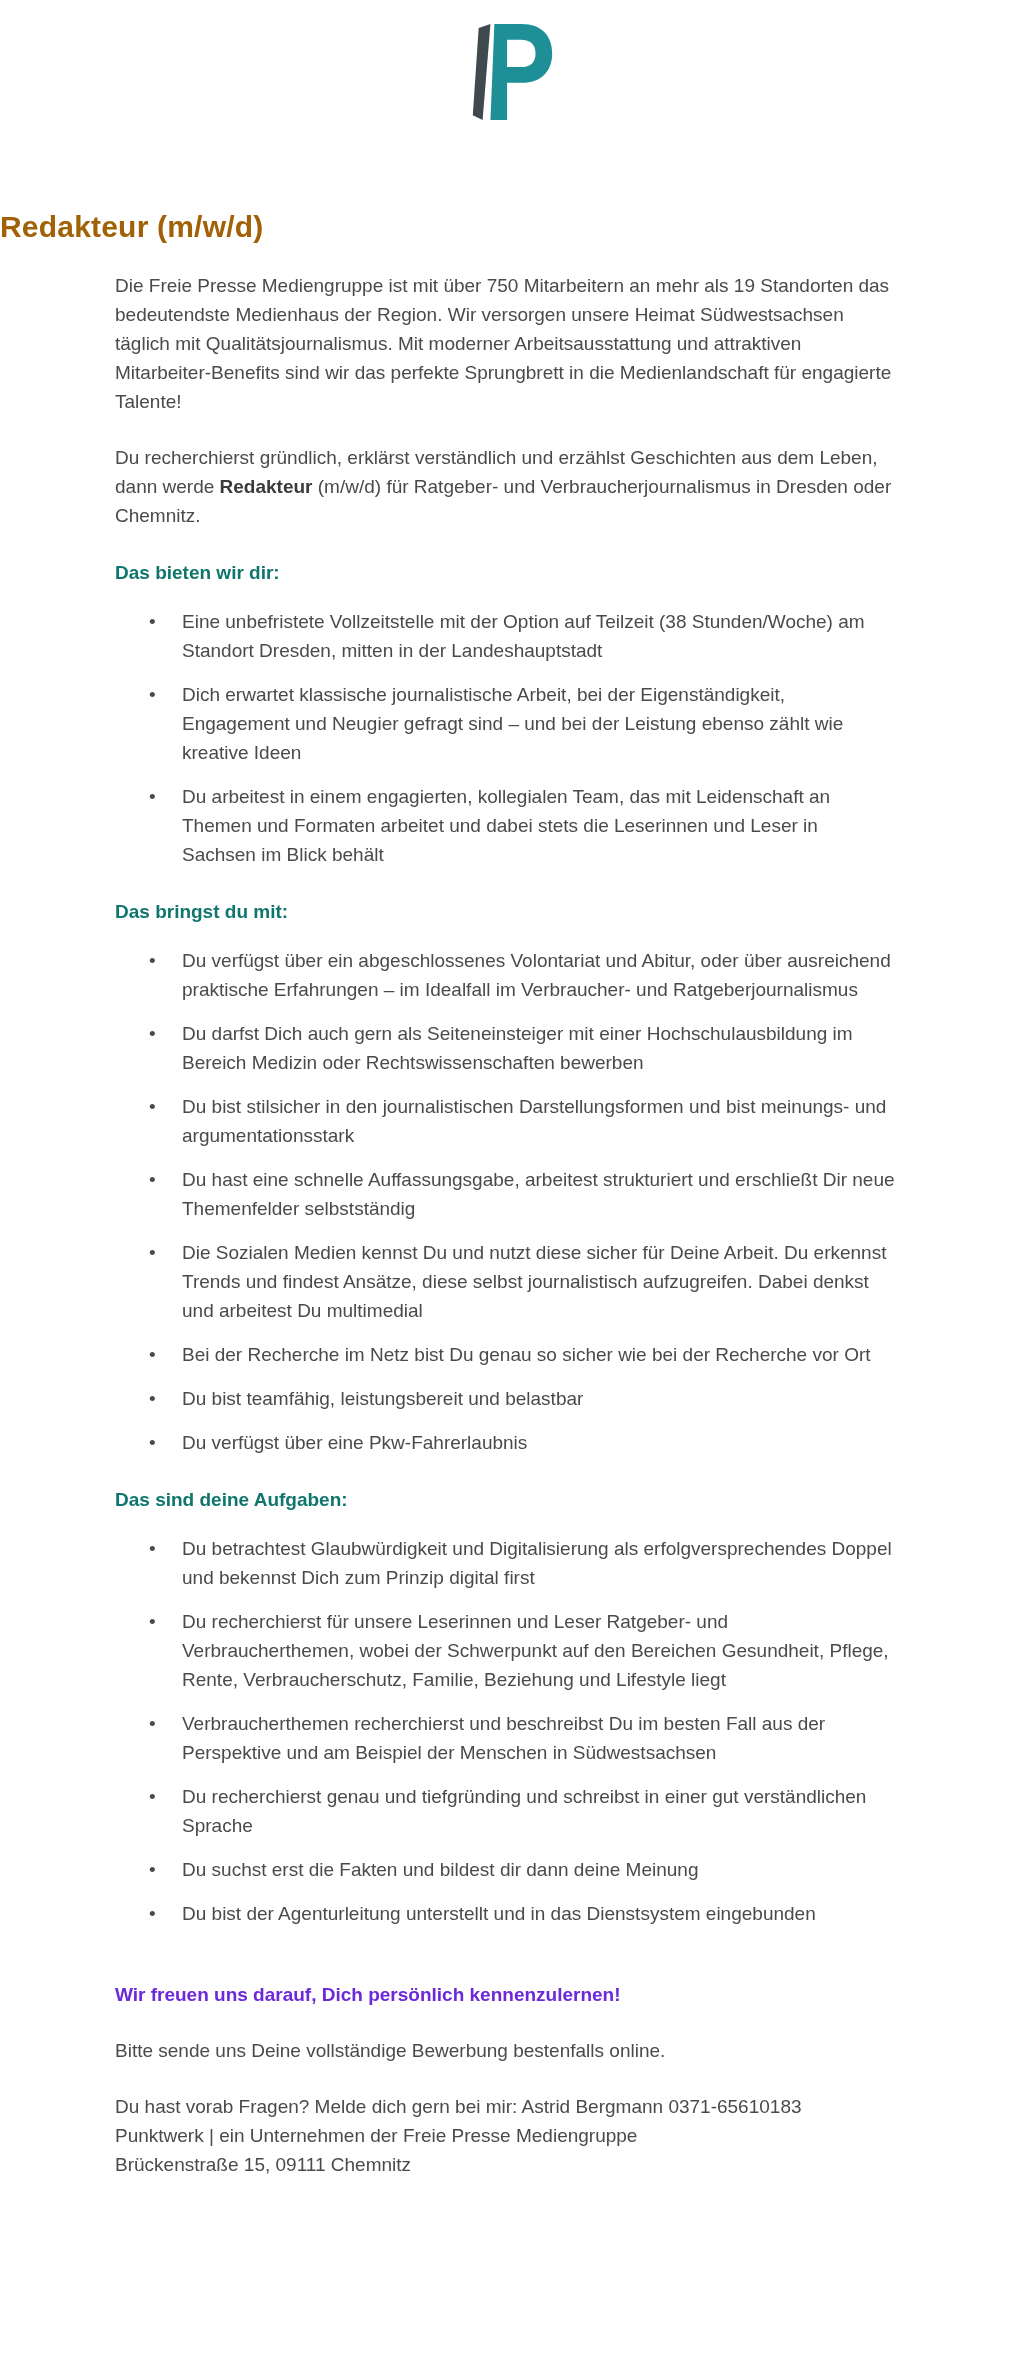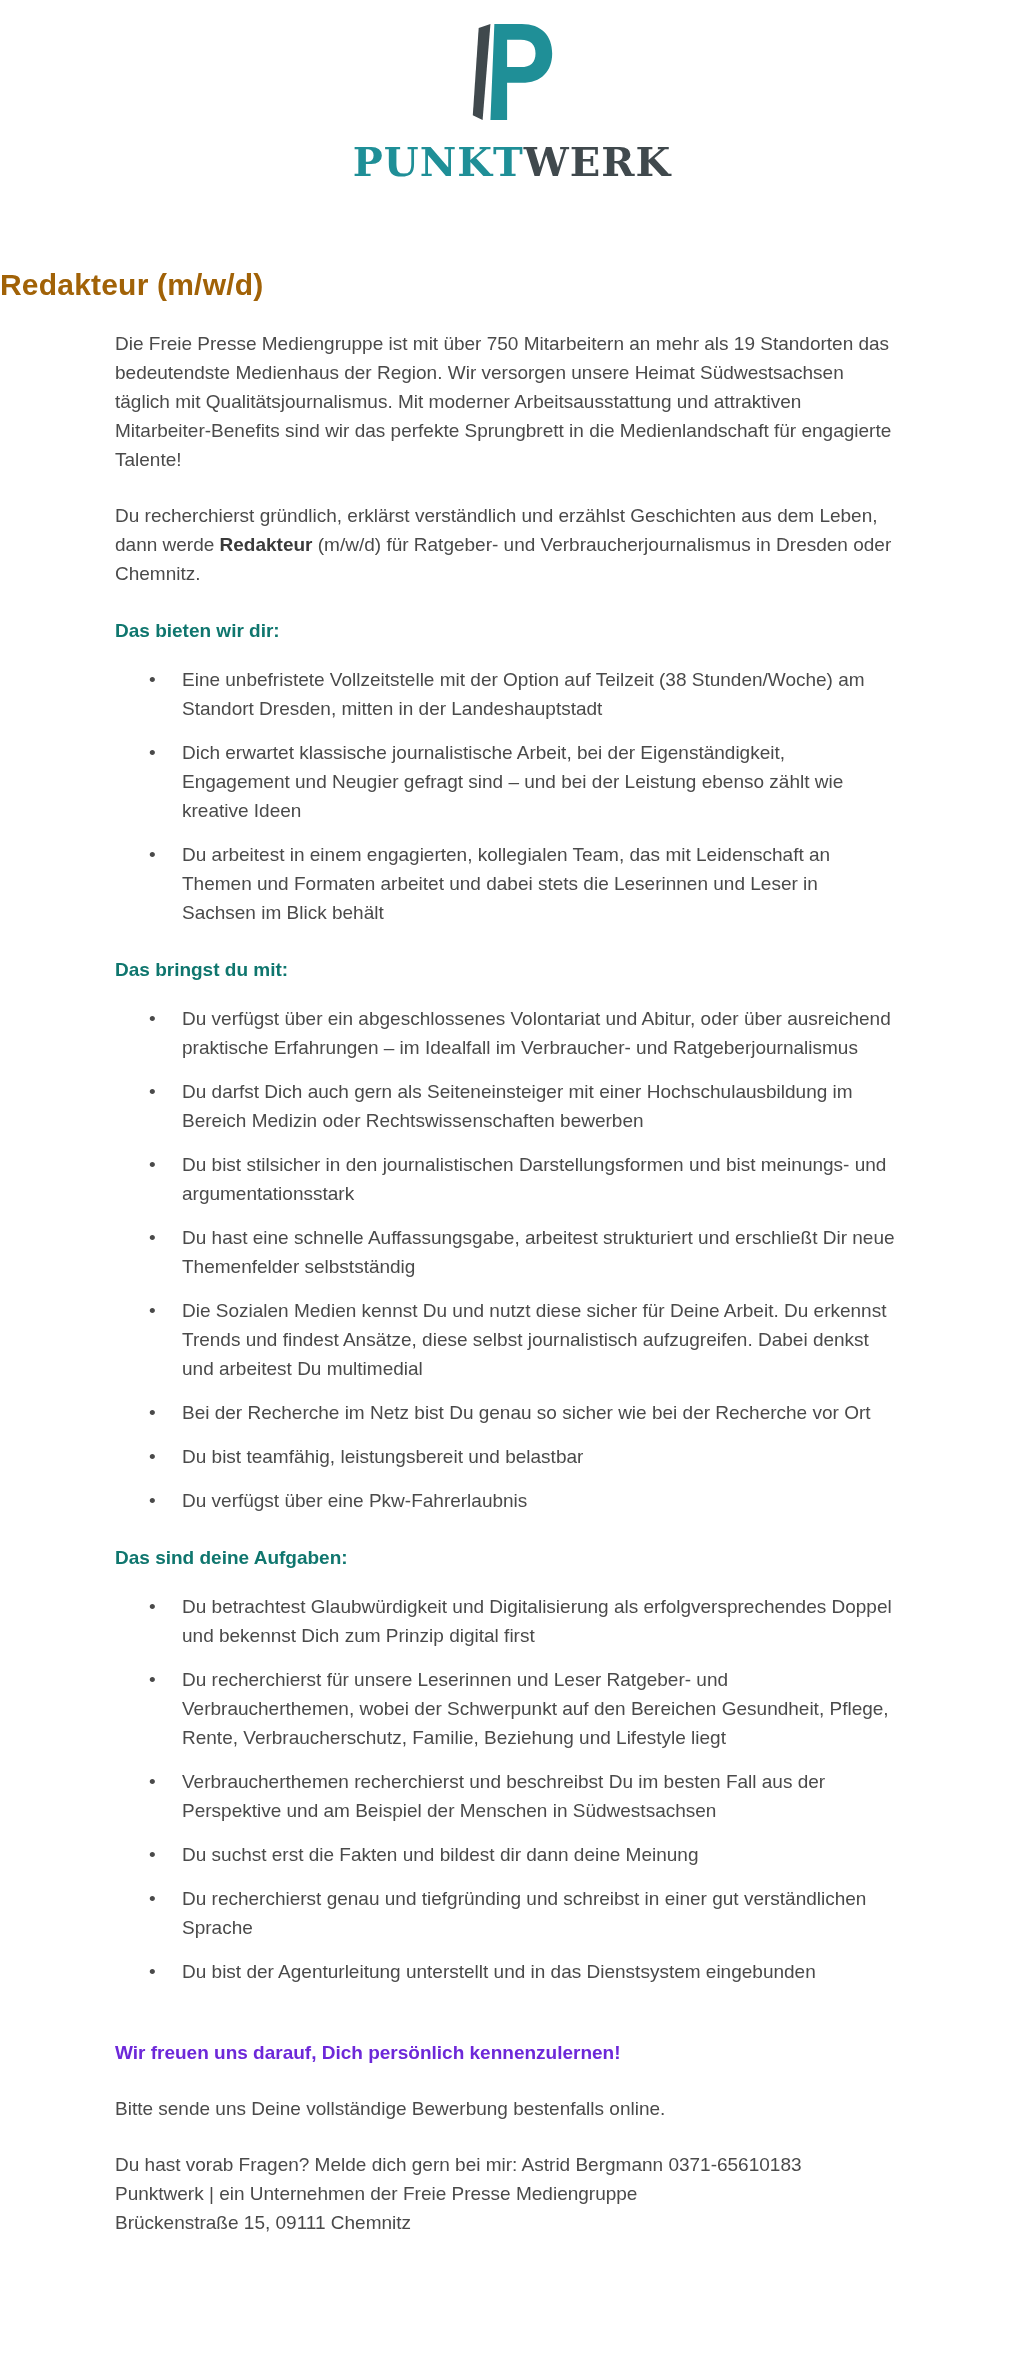--- a/index.html
+++ b/index.html
@@ -83,23 +83,20 @@
 <div class="page">
 
   <div class="logo-wrap">
     <div class="logo-mark">
       <svg viewBox="0 0 86 100" xmlns="http://www.w3.org/2000/svg" aria-hidden="true">
         <polygon points="9,4 21,0 13,98 3,93" fill="#40494D"></polygon>
         <path fill="#1F8F97" fill-rule="evenodd" d="M25,0 L53,0 C73,0 84,12 84,30 C84,48 73,60 53,60 L38,60 L38,98 L21,98 Z
              M38,16 L52,16 C62,16 67,21 67,30 C67,39 62,44 52,44 L38,44 Z"></path>
       </svg>
     </div>
-    <div class="wordmark">
-      <span class="wm-punkt">PUNKT</span><span class="wm-werk">WERK</span>
-    </div>
   </div>
 
   <h1 class="doc-title">Redakteur (m/w/d)</h1>
 
   <div class="content">
 
     <p class="para">Die Freie Presse Mediengruppe ist mit über 750 Mitarbeitern an mehr als 19 Standorten das bedeutendste Medienhaus der Region. Wir versorgen unsere Heimat Südwestsachsen täglich mit Qualitätsjournalismus. Mit moderner Arbeitsausstattung und attraktiven Mitarbeiter-Benefits sind wir das perfekte Sprungbrett in die Medienlandschaft für engagierte Talente!</p>
 
     <p class="para"><span>Du recherchierst gründlich, erklärst verständlich und erzählst Geschichten aus dem Leben, dann werde </span><span class="inline-bold">Redakteur</span><span> (m/w/d) für Ratgeber- und Verbraucherjournalismus in Dresden oder Chemnitz.</span></p>
 
@@ -120,22 +117,22 @@
       <li>Bei der Recherche im Netz bist Du genau so sicher wie bei der Recherche vor Ort</li>
       <li>Du bist teamfähig, leistungsbereit und belastbar</li>
       <li>Du verfügst über eine Pkw-Fahrerlaubnis</li>
     </ul>
 
     <h2 class="section-heading">Das sind deine Aufgaben:</h2>
     <ul class="bullets">
       <li>Du betrachtest Glaubwürdigkeit und Digitalisierung als erfolgversprechendes Doppel und bekennst Dich zum Prinzip digital first</li>
       <li>Du recherchierst für unsere Leserinnen und Leser Ratgeber- und Verbraucherthemen, wobei der Schwerpunkt auf den Bereichen Gesundheit, Pflege, Rente, Verbraucherschutz, Familie, Beziehung und Lifestyle liegt</li>
       <li>Verbraucherthemen recherchierst und beschreibst Du im besten Fall aus der Perspektive und am Beispiel der Menschen in Südwestsachsen</li>
+      <li>Du recherchierst genau und tiefgründing und schreibst in einer gut verständlichen Sprache</li>
       <li>Du suchst erst die Fakten und bildest dir dann deine Meinung</li>
-      <li>Du recherchierst genau und tiefgründing und schreibst in einer gut verständlichen Sprache</li>
       <li>Du bist der Agenturleitung unterstellt und in das Dienstsystem eingebunden</li>
     </ul>
 
     <p class="closing-bold">Wir freuen uns darauf, Dich persönlich kennenzulernen!</p>
     <p class="para">Bitte sende uns Deine vollständige Bewerbung bestenfalls online.</p>
     <p class="para">Du hast vorab Fragen? Melde dich gern bei mir: Astrid Bergmann 0371-65610183</p>
 
     <div class="footer-block">
       <p class="footer-line">Punktwerk | ein Unternehmen der Freie Presse Mediengruppe</p>
       <p class="footer-line">Brückenstraße 15, 09111 Chemnitz</p>

